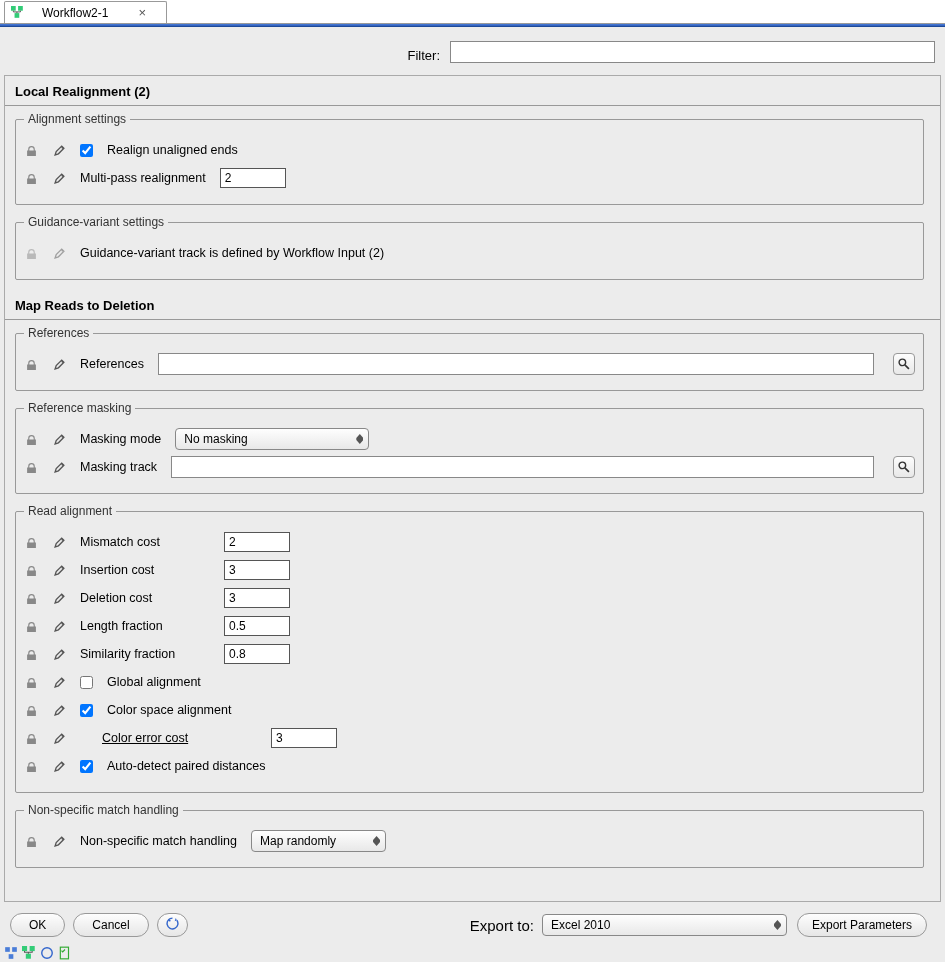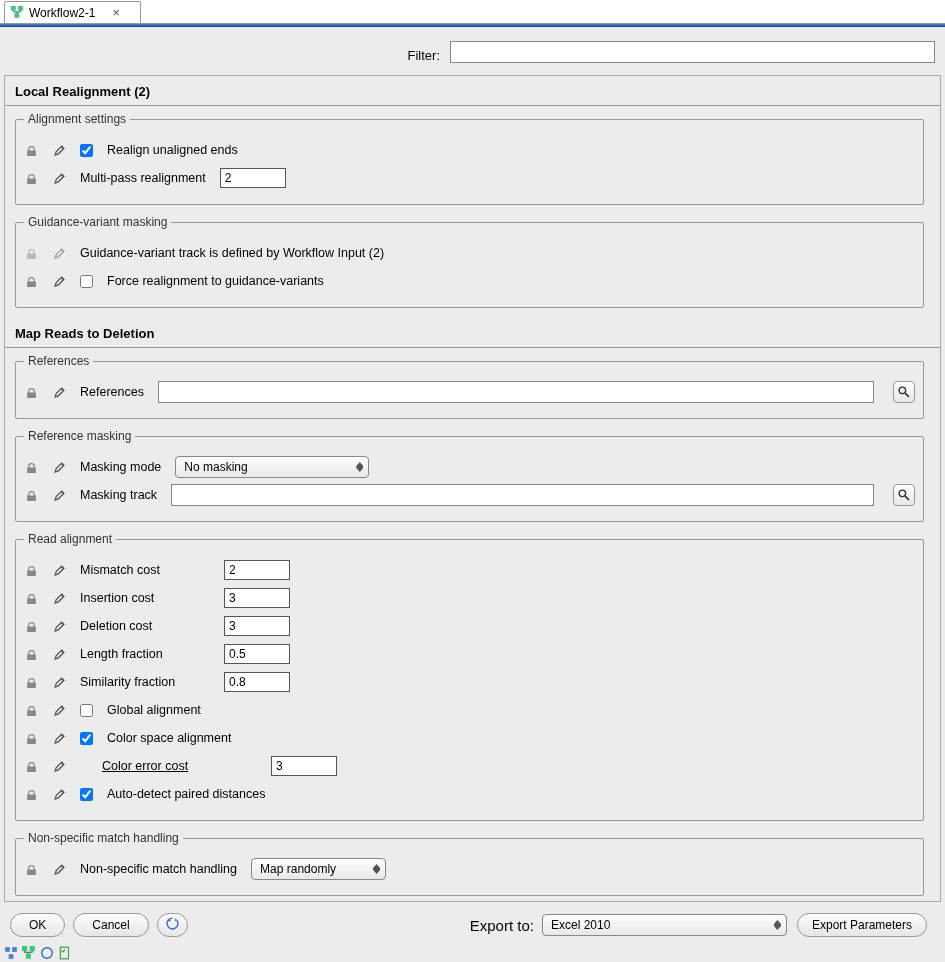--- a/index.html
+++ b/index.html
@@ -1,19 +1,19 @@
 <!DOCTYPE html>
 <html><head>
 <meta charset="utf-8">
 <style>
 * { box-sizing: border-box; margin: 0; padding: 0; }
 body { font-family: "Helvetica Neue", Arial, sans-serif; font-size: 12px; color: #000; background: #ececec; width: 945px; height: 962px; overflow: hidden; position: relative; }
 
 .tab-bar { background: #fff; border-bottom: 1px solid #999; height: 24px; display: flex; align-items: flex-end; padding-left: 4px; }
-.tab { background: #fff; border: 1px solid #999; border-bottom: none; padding: 3px 20px 3px 6px; display: flex; align-items: center; gap: 5px; font-size: 12px; border-radius: 2px 2px 0 0; }
+.tab { background: #fff; border: 1px solid #999; border-bottom: none; padding: 3px 20px 3px 6px; display: flex; align-items: center; gap: 18px; font-size: 12px; border-radius: 2px 2px 0 0; }
 .tab-icon { width: 13px; height: 13px; display: inline-flex; align-items: center; justify-content: center; }
 .tab-close { margin-left: 12px; color: #555; font-size: 13px; cursor: pointer; }
 .blue-bar { height: 3px; background: linear-gradient(#4a7dd8, #2d5bb8); border-bottom: 1px solid #1e4a99; }
 
 .filter-row { display: flex; align-items: flex-end; padding: 14px 10px 10px 10px; }
 .filter-label { width: 440px; text-align: right; padding-right: 10px; font-size: 13px; }
 .filter-input { flex: 1; height: 22px; border: 1px solid #888; background: #fff; padding: 2px 5px; font-size: 12px; }
 
 .main-scroll { position: absolute; left: 4px; right: 4px; top: 75px; bottom: 60px; overflow-y: auto; border: 1px solid #aaa; background: #ececec; }
 .main-scroll::-webkit-scrollbar { width: 14px; }
@@ -124,47 +124,33 @@
           <svg viewBox="0 0 10 10">
             <use href="#pencil"></use>
           </svg>
         </span>
       <span class="row-label">Multi-pass realignment</span>
       <input class="num-input" value="2" style="">
     </div>
   </fieldset>
 
   <fieldset>
-    <legend>Guidance-variant masking</legend>
+    <legend>Guidance-variant settings</legend>
     <div class="row">
       <span class="lock-icon" style="opacity:.5">
           <svg viewBox="0 0 10 10">
             <use href="#lock"></use>
           </svg>
         </span>
       <span class="edit-icon" style="opacity:.5">
           <svg viewBox="0 0 10 10">
             <use href="#pencil"></use>
           </svg>
         </span>
       <span class="row-label">Guidance-variant track is defined by Workflow Input (2)</span>
-    </div>
-    <div class="row">
-      <span class="lock-icon">
-          <svg viewBox="0 0 10 10">
-            <use href="#lock"></use>
-          </svg>
-        </span>
-      <span class="edit-icon">
-          <svg viewBox="0 0 10 10">
-            <use href="#pencil"></use>
-          </svg>
-        </span>
-      <input type="checkbox" class="chk" style="">
-      <span class="row-label">Force realignment to guidance-variants</span>
     </div>
   </fieldset>
 
   <div class="section-header">Map Reads to Deletion</div>
 
   <fieldset>
     <legend>References</legend>
     <div class="row">
       <span class="lock-icon">
           <svg viewBox="0 0 10 10">

